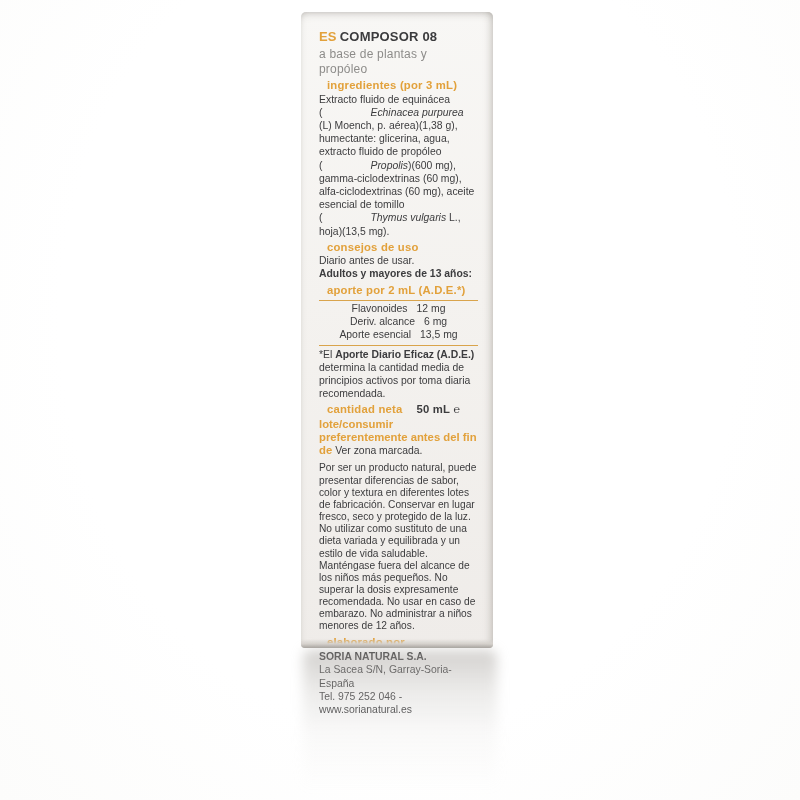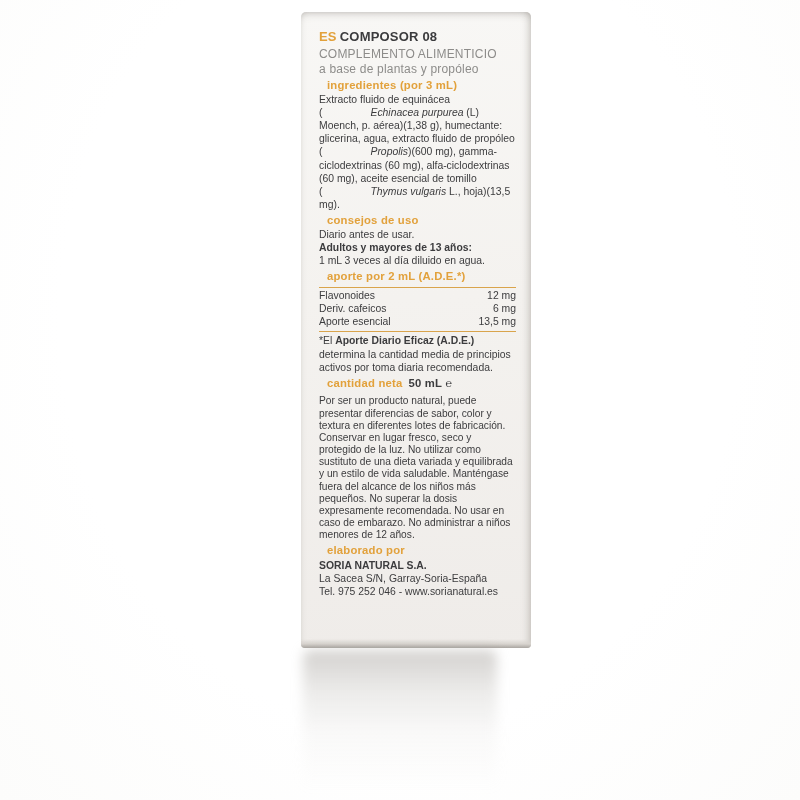--- a/index.html
+++ b/index.html
@@ -16,21 +16,21 @@
     width: 800px;
     height: 800px;
     overflow: hidden;
     background: radial-gradient(ellipse at 50% 40%, #ffffff 60%, #fcfcfb 100%);
   }
   
   .box {
     position: absolute;
     left: 301px;
     top: 12px;
-    width: 230px;
+    width: 192px;
     height: 636px;
     background: linear-gradient(178deg, #f8f7f5 0%, #f4f2ef 45%, #efece9 100%);
     border-radius: 5px 5px 4px 4px;
     box-shadow:
       inset -7px 0 9px -6px rgba(140,135,128,.55),
       inset 3px 0 6px -4px rgba(140,135,128,.30),
       inset 0 8px 10px -8px rgba(120,115,108,.45);
   }
   .box-bottom-edge {
     position: absolute;
@@ -90,78 +90,77 @@
   .bold { font-weight: bold; }
   
   .rule {
     border: 0;
     border-top: 1.6px solid #d9a44c;
     margin: 3px 0 2px 0;
     height: 0;
   }
   .nutri-row {
     display: flex;
-    justify-content: space-between;
+    justify-content: center;
     line-height: 12.8px;
     gap: 9px;
   }
   .footnote { }
-  .inline-val { font-weight: bold; margin-left: 6px; color: #3c3c3e; }
+  .inline-val { font-weight: bold; margin-left: 14px; color: #3c3c3e; }
   .lot-line { margin-top: 1px; }
   .lot-line .heading-inline { color: #e2a13b; font-weight: bold; font-size: 11.3px; }
   .lot-line .plain { margin-left: 3px; }
   .notice {
     margin-top: 5px;
     font-size: 10.2px;
     line-height: 12.15px;
   }
   .maker-company { font-weight: bold; margin-top: 1px; }
 </style>
 </head>
 <body>
 
 <div class="scene">
 
   <div class="box">
     <div class="label">
 
       <p class="title-row"><span class="lang">ES</span><span class="product">COMPOSOR 08</span></p>
 
-      <p class="subtitle">COMPLEMENTO ALIMENTICIO</p>
       <p class="subtitle">a base de plantas y propóleo</p>
 
 
       <p class="heading">ingredientes (por 3 mL)</p>
       <p class="body-text"><span>Extracto fluido de equinácea (</span><span class="italic">Echinacea purpurea</span><span> (L) Moench, p. aérea)(1,38 g), humectante: glicerina, agua, extracto fluido de propóleo (</span><span class="italic">Propolis</span><span>)(600 mg), gamma-ciclodextrinas (60 mg), alfa-ciclodextrinas (60 mg), aceite esencial de tomillo (</span><span class="italic">Thymus vulgaris</span><span> L., hoja)(13,5 mg).</span></p>
 
       <p class="heading">consejos de uso</p>
       <p class="body-text">Diario antes de usar.</p>
       <p class="body-text bold">Adultos y mayores de 13 años:</p>
-      <p class="body-text">1 mL 3 veces al día diluido en agua.</p>
 
       <p class="heading">aporte por 2 mL (A.D.E.*)</p>
       <div class="rule"></div>
       <div class="nutri-row">
         <span>Flavonoides</span>
         <span>12 mg</span>
       </div>
       <div class="nutri-row">
-        <span>Deriv. cafeicos</span>
+        <span>Deriv. alcance</span>
         <span>6 mg</span>
       </div>
       <div class="nutri-row">
         <span>Aporte esencial</span>
         <span>13,5 mg</span>
       </div>
       <div class="rule"></div>
 
       <p class="body-text footnote"><span>*El </span><span class="bold">Aporte Diario Eficaz (A.D.E.)</span><span> determina la cantidad media de principios activos por toma diaria recomendada.</span></p>
 
       <p class="heading"><span>cantidad neta</span><span class="inline-val">50 mL ℮</span></p>
 
+      <p class="lot-line"><span class="heading-inline">lote/consumir preferentemente antes del fin de</span><span class="plain">Ver zona marcada.</span></p>
 
       <p class="notice">Por ser un producto natural, puede presentar diferencias de sabor, color y textura en diferentes lotes de fabricación. Conservar en lugar fresco, seco y protegido de la luz. No utilizar como sustituto de una dieta variada y equilibrada y un estilo de vida saludable. Manténgase fuera del alcance de los niños más pequeños. No superar la dosis expresamente recomendada. No usar en caso de embarazo. No administrar a niños menores de 12 años.</p>
 
       <p class="heading">elaborado por</p>
       <p class="maker-company">SORIA NATURAL S.A.</p>
       <p class="body-text">La Sacea S/N, Garray-Soria-España</p>
       <p class="body-text">Tel. 975 252 046 - www.sorianatural.es</p>
 
     </div>
     <div class="box-bottom-edge"></div>

